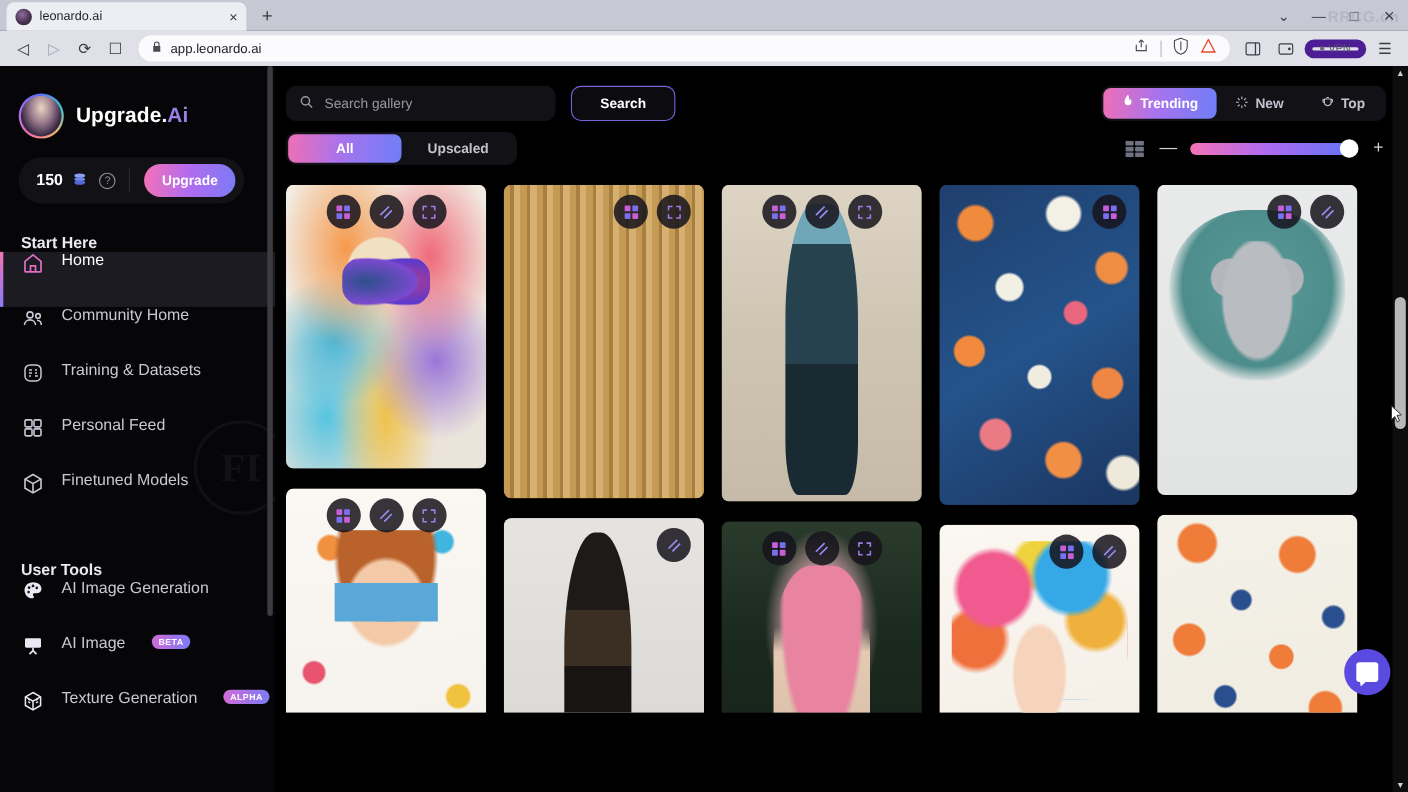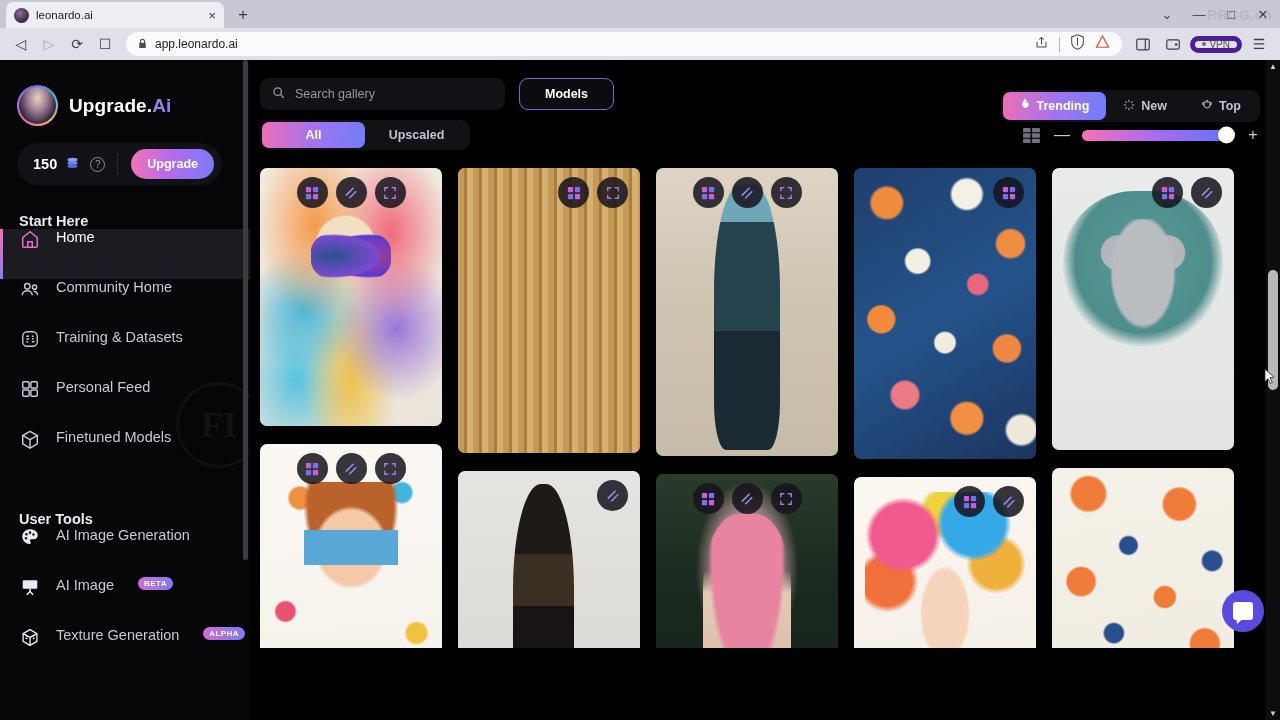--- a/index.html
+++ b/index.html
@@ -58,21 +58,21 @@
   .omnibox {
     flex: 1; height: 24px; margin: 0 6px; background: #fbfbfd;
     border-radius: 13px; display: flex; align-items: center; padding: 0 12px; gap: 8px;
     position: relative;
   }
   .lock { font-size: 10px; color: #4b4b52; }
   .url { font-size: 12px; color: #1d1d20; }
   .omni-right { margin-left: auto; display: flex; align-items: center; gap: 10px; }
   .nav-right { display: flex; align-items: center; gap: 4px; }
   .vpn-pill {
-    border: 5px solid #4c1d95; border-radius: 10px; height: 17px;
+    border: 7px solid #4c1d95; border-radius: 10px; height: 17px;
     display: flex; align-items: center; gap: 3px; padding: 0 7px;
     font-size: 10px; color: #545460;
   }
   .vpn-dot { width: 4px; height: 4px; border-radius: 50%; background: #6b6b76; }
 
   
   .page {
     position: absolute; top: 60px; left: 0; width: 1280px; height: 660px;
     background: #000; display: flex; overflow: hidden;
   }
@@ -161,21 +161,21 @@
     color: #d4d4de; font-size: 12.5px; font-family: "Liberation Sans", sans-serif; width: 100%;
   }
   .searchbox input::placeholder { color: #9696a2; }
   .search-btn {
     margin-left: 14px; width: 95px; height: 32px; border-radius: 9px;
     background: #0b0b10; border: 1px solid #7d5fd8;
     color: #fff; font-size: 12.5px; font-weight: bold;
     display: flex; align-items: center; justify-content: center;
   }
   .seg-right {
-    position: absolute; right: 0; top: 12px;
+    position: absolute; right: 0; top: 0;
     background: #111116; border-radius: 9px; display: flex; padding: 2px; height: 32px;
   }
   .seg-right .seg {
     padding: 0 17px; height: 28px; border-radius: 7px;
     display: flex; align-items: center; gap: 6px;
     font-size: 12.5px; color: #c3c3cf; font-weight: bold;
   }
   .seg-right .seg.active {
     background: linear-gradient(95deg, #ef6fb5 0%, #a673ee 48%, #6f7ef7 100%);
     color: #fff;
@@ -567,21 +567,21 @@
         <div class="tb-row1">
           <div class="searchbox">
             <span class="mag">
               <svg viewBox="0 0 16 16" width="13" height="13" fill="none" stroke="#9a9aa6" stroke-width="1.6">
                   <circle cx="7" cy="7" r="4.6"></circle>
                   <path d="M10.5 10.5L14.4 14.4"></path>
                 </svg>
             </span>
             <input placeholder="Search gallery" style="">
           </div>
-          <button class="search-btn">Models</button>
+          <button class="search-btn">Search</button>
 
           <div class="seg-right">
             <div class="seg active">
               <span>
                 <svg viewBox="0 0 14 16" width="11" height="13">
                     <path d="M7 0S3 4 3 8a4 4 0 008 0c0-1.6-.8-2.8-1.6-3.6C9 6 8 6.5 8 6.5S9 3 7 0z" fill="#fff"></path>
                   </svg>
               </span>
               <span>Trending</span>
             </div>

